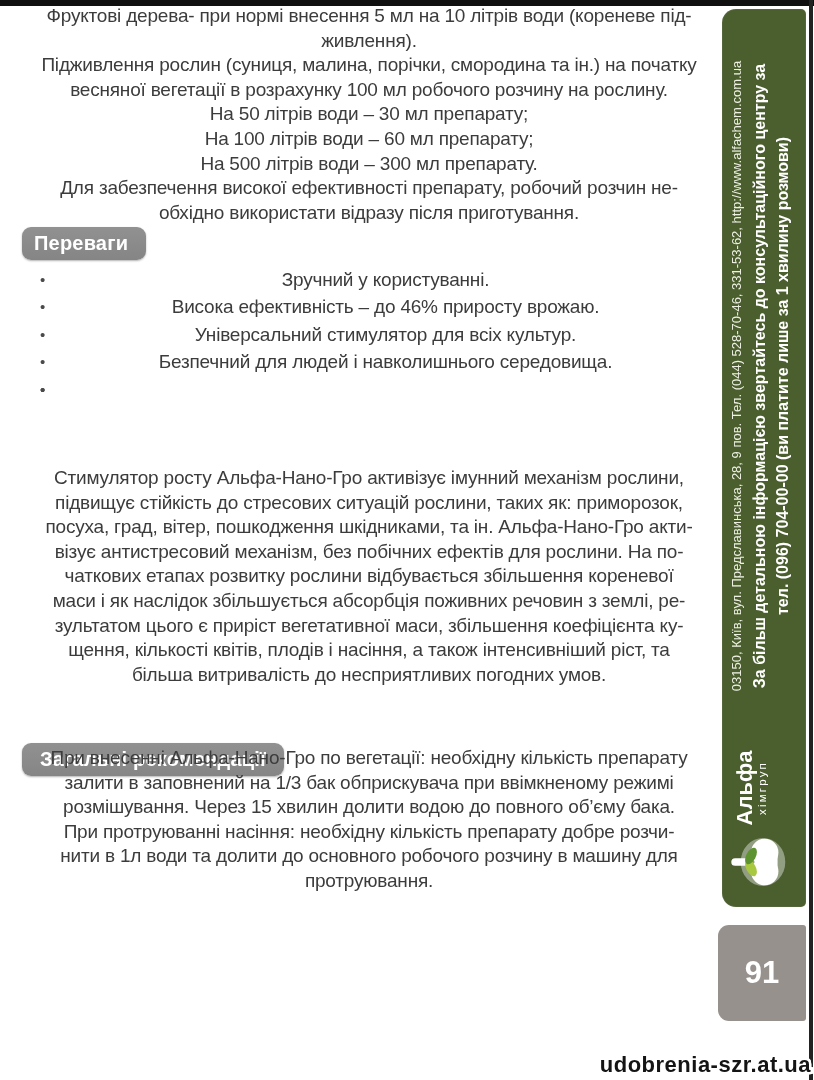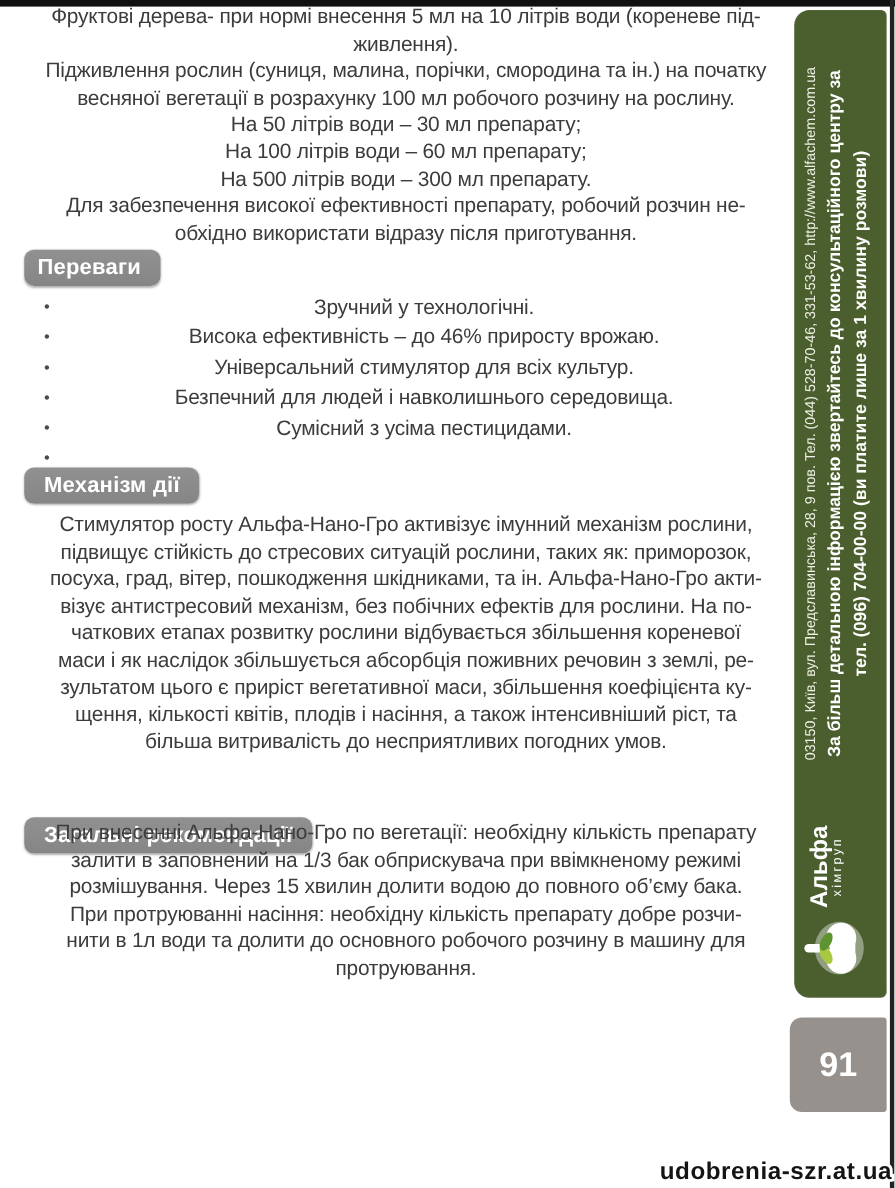--- a/index.html
+++ b/index.html
@@ -112,21 +112,21 @@
   .apple-icon {
     position: absolute;
     left: 727px; top: 832px;
     width: 60px; height: 60px;
     transform: rotate(-90deg);
   }
 
   .page-number-box {
     position: absolute;
     left: 718px; top: 925px;
-    width: 88px; height: 86px;
+    width: 88px; height: 96px;
     background: #97918d;
     border-radius: 11px 3px 3px 11px;
     display: flex; align-items: center; justify-content: center;
   }
   .page-number {
     color: #ffffff; font-size: 31px; font-weight: bold;
   }
 
   .watermark-wrap {
     position: absolute;
@@ -163,44 +163,42 @@
 На 100 літрів води – 60 мл препарату;
 На 500 літрів води – 300 мл препарату.
 Для забезпечення високої ефективності препарату, робочий розчин не-
 обхідно використати відразу після приготування.</div>
 
   <div class="section-pill pill-advantages">Переваги</div>
 
   <ul class="advantages-list">
     <li>
       <span class="bullet-dot">•</span>
-      <span>Зручний у технологічні.</span>
+      <span>Зручний у користуванні.</span>
     </li>
     <li>
       <span class="bullet-dot">•</span>
       <span>Висока ефективність – до 46% приросту врожаю.</span>
     </li>
     <li>
       <span class="bullet-dot">•</span>
       <span>Універсальний стимулятор для всіх культур.</span>
     </li>
     <li>
       <span class="bullet-dot">•</span>
       <span>Безпечний для людей і навколишнього середовища.</span>
     </li>
     <li>
       <span class="bullet-dot">•</span>
-      <span>Сумісний з усіма пестицидами.</span>
     </li>
     <li>
       <span class="bullet-dot">•</span>
     </li>
   </ul>
 
-  <div class="section-pill pill-mechanism">Механізм дії</div>
 
   <div class="body-text mechanism-body">Стимулятор росту Альфа-Нано-Гро активізує імунний механізм рослини,
 підвищує стійкість до стресових ситуацій рослини, таких як: приморозок,
 посуха, град, вітер, пошкодження шкідниками, та ін. Альфа-Нано-Гро акти-
 візує антистресовий механізм, без побічних ефектів для рослини. На по-
 чаткових етапах розвитку рослини відбувається збільшення кореневої
 маси і як наслідок збільшується абсорбція поживних речовин з землі, ре-
 зультатом цього є приріст вегетативної маси, збільшення коефіцієнта ку-
 щення, кількості квітів, плодів і насіння, а також інтенсивніший ріст, та
 більша витривалість до несприятливих погодних умов.</div>

